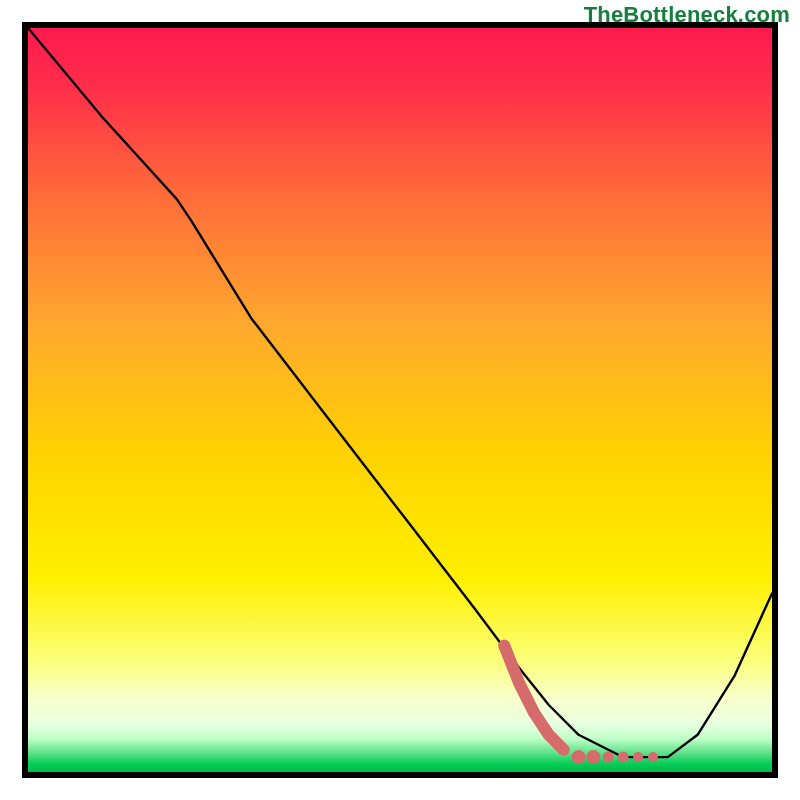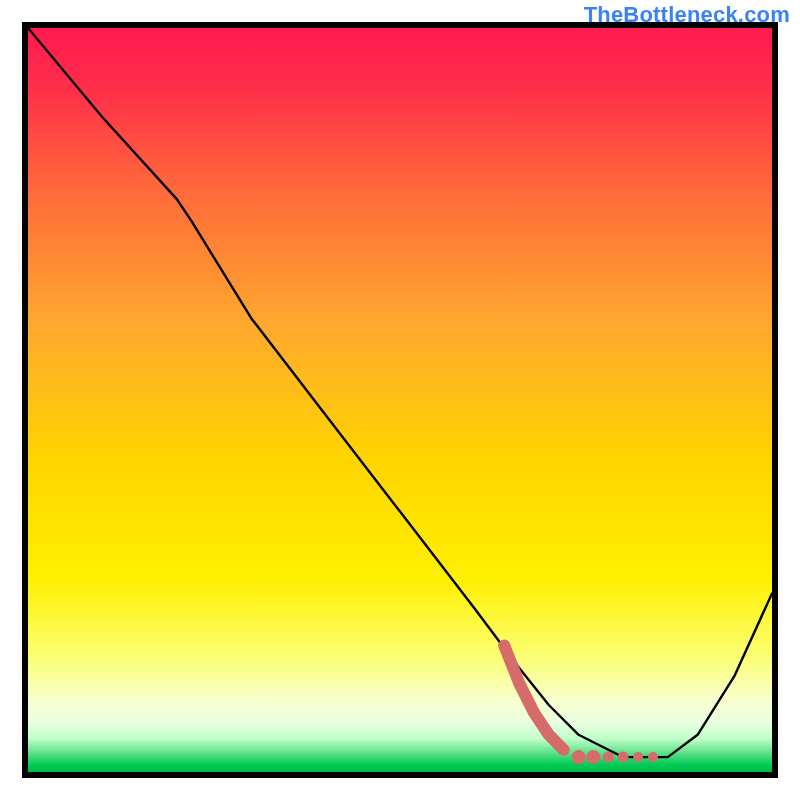--- a/index.html
+++ b/index.html
@@ -15,21 +15,21 @@
     position: relative;
     width: 800px;
     height: 800px;
   }
   .watermark {
     position: absolute;
     top: 2px;
     right: 10px;
     font-size: 22px;
     font-weight: 600;
-    color: #3b82f6;
+    color: #15803d;
     letter-spacing: 0.2px;
   }
   .plot-area {
     position: absolute;
     left: 28px;
     top: 28px;
     width: 744px;
     height: 744px;
     overflow: hidden;
   }

